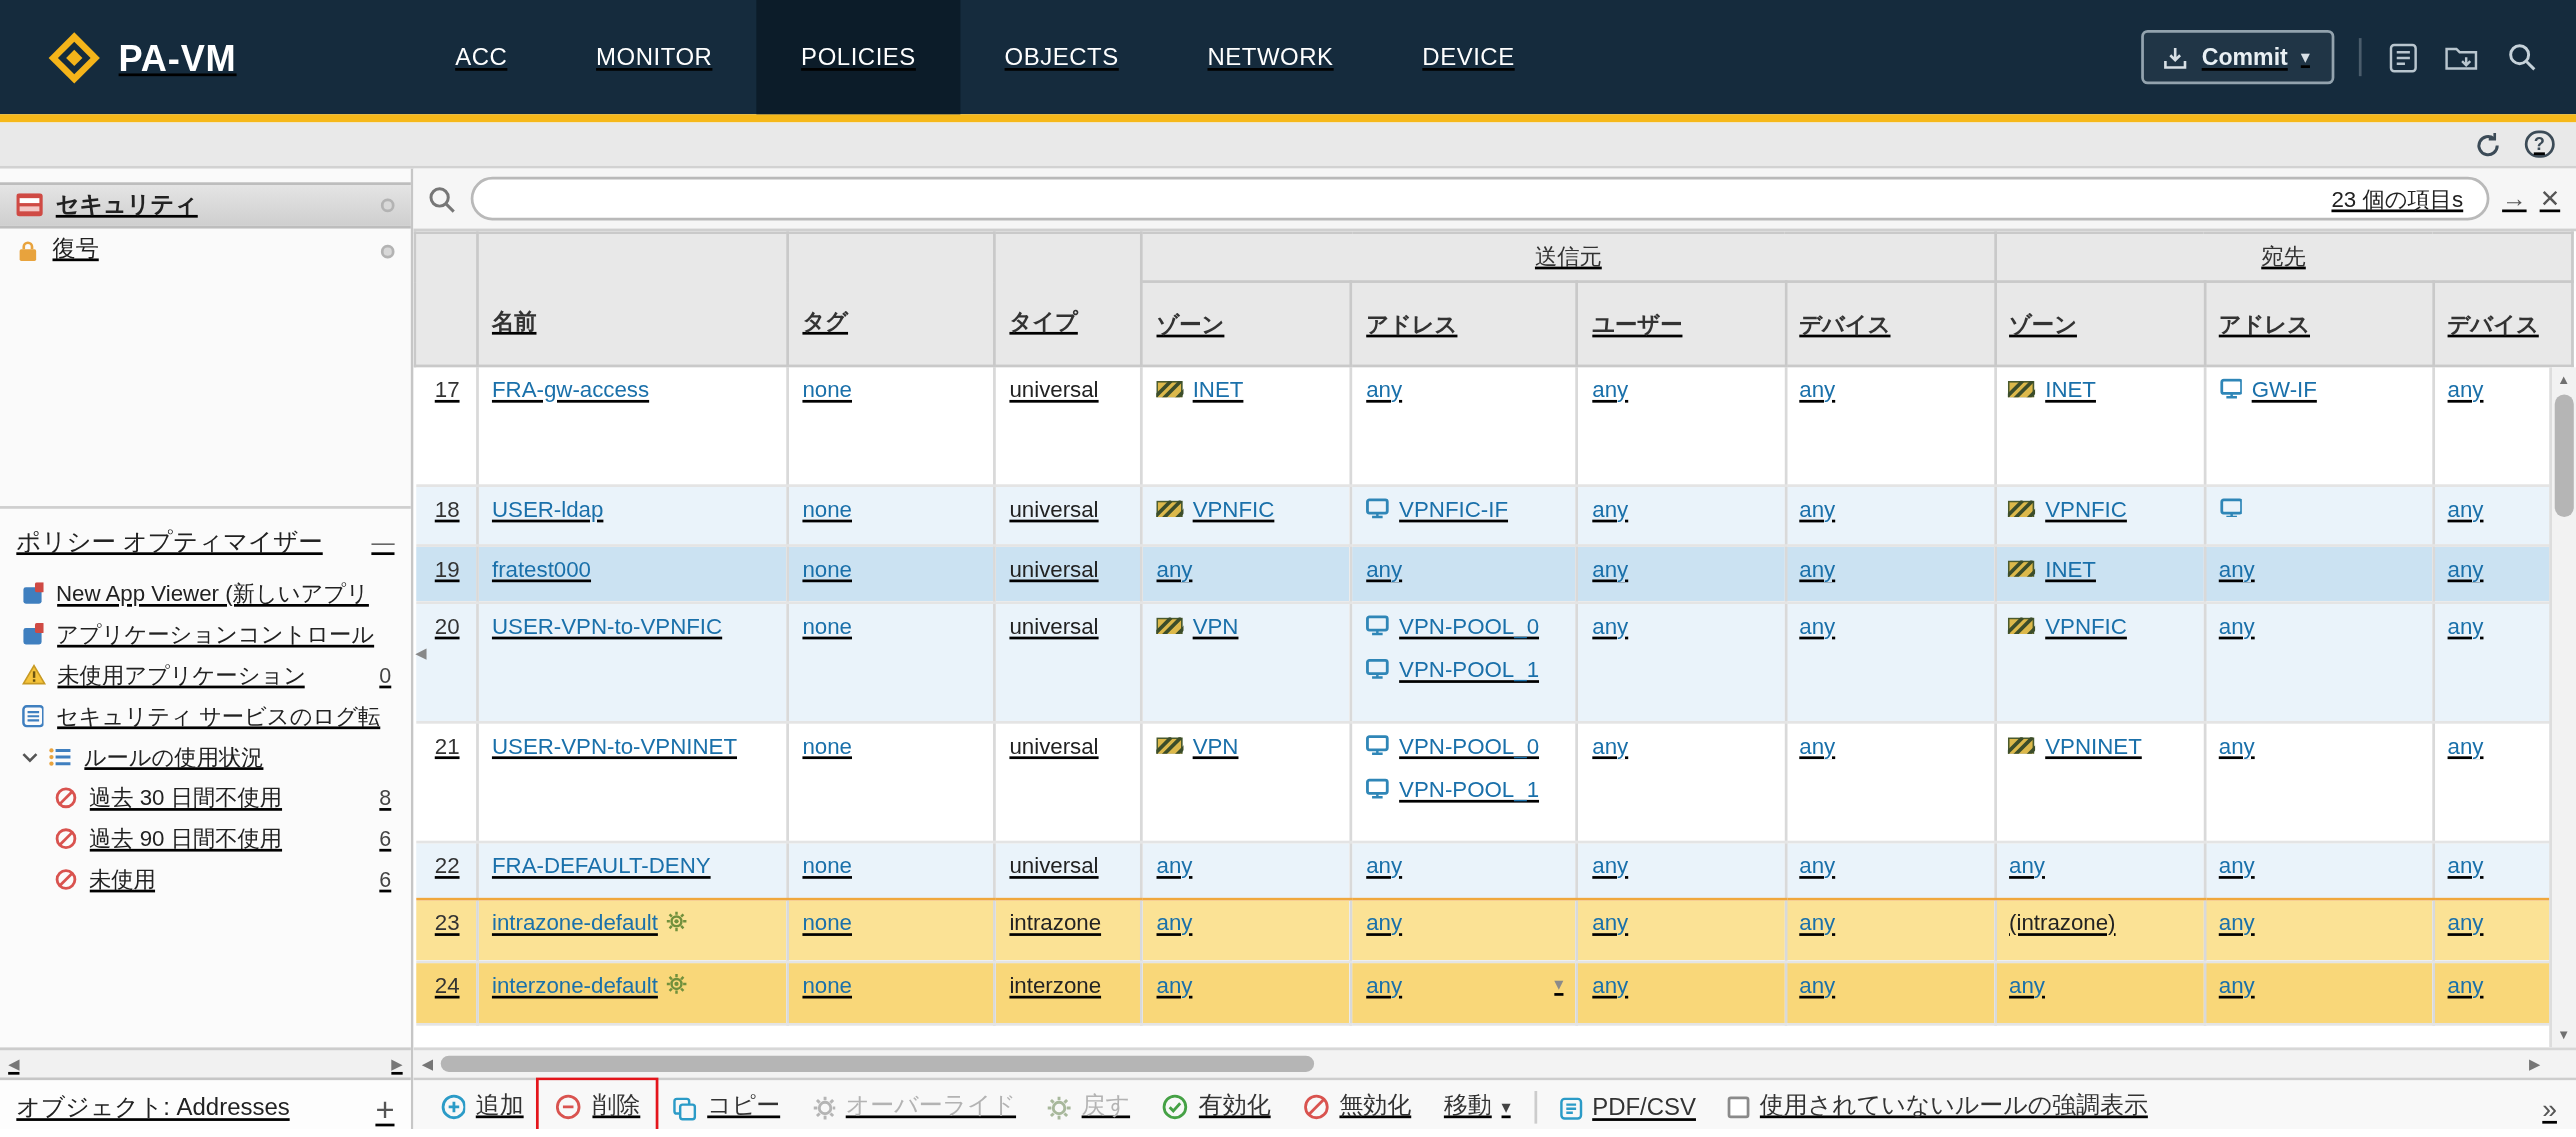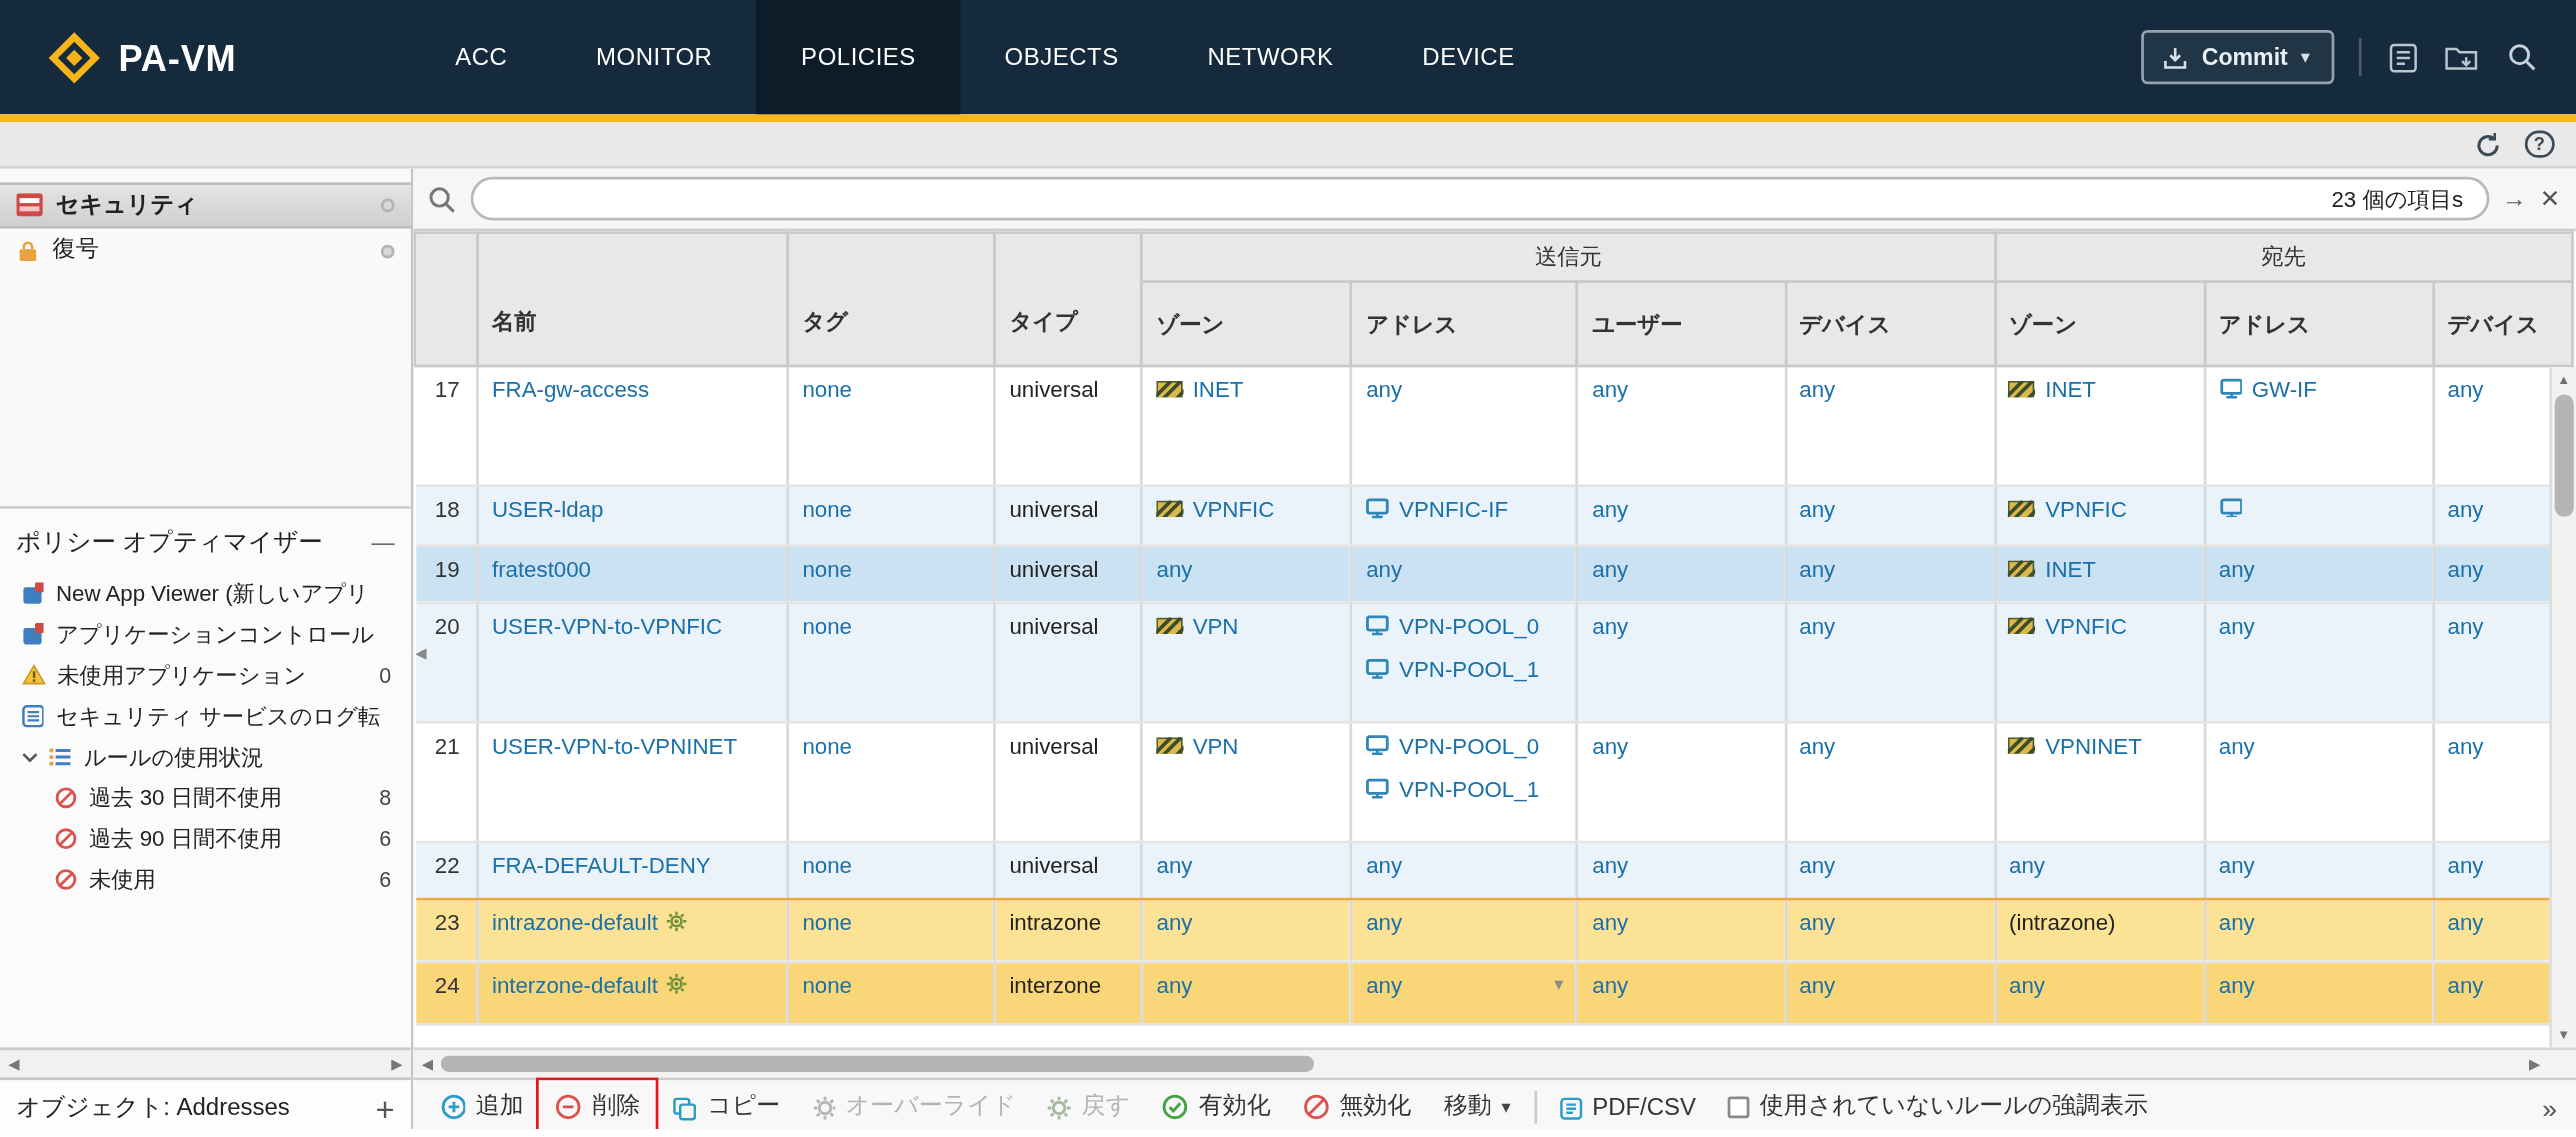--- a/index.html
+++ b/index.html
@@ -1,16 +1,16 @@
 <!DOCTYPE html>
 <html style="font-size:9.7px"><head>
 <meta charset="utf-8">
 <style>
   html,body{margin:0;padding:0;background:#fff;}
-  .viewport{width:2576px;height:1129px;overflow:hidden;position:relative;}
+  .viewport{width:2576px;height:1129px;overflow:hidden;position:relative;text-decoration:underline;}
   .page{width:947px;height:418px;transform:scale(2.7207);transform-origin:0 0;position:relative;
         font-family:"Liberation Sans","DejaVu Sans",sans-serif;color:#222;background:#fff;}
   .icn{display:inline-flex;align-items:center;justify-content:center;line-height:0;flex:0 0 auto;}
 
   
   .topnav{height:42px;background:#152b3d;display:flex;align-items:stretch;}
   .brand{display:flex;align-items:center;gap:6px;padding:0 17px;width:151px;box-sizing:border-box;}
   .brand-text{color:#fff;font-size:13.3px;font-weight:bold;letter-spacing:0.3px;}
   .nav-tabs{display:flex;align-items:stretch;}
   .nav-tab{display:flex;align-items:center;padding:0 16.3px;color:#fff;font-size:8.8px;letter-spacing:0.2px;cursor:pointer;}

